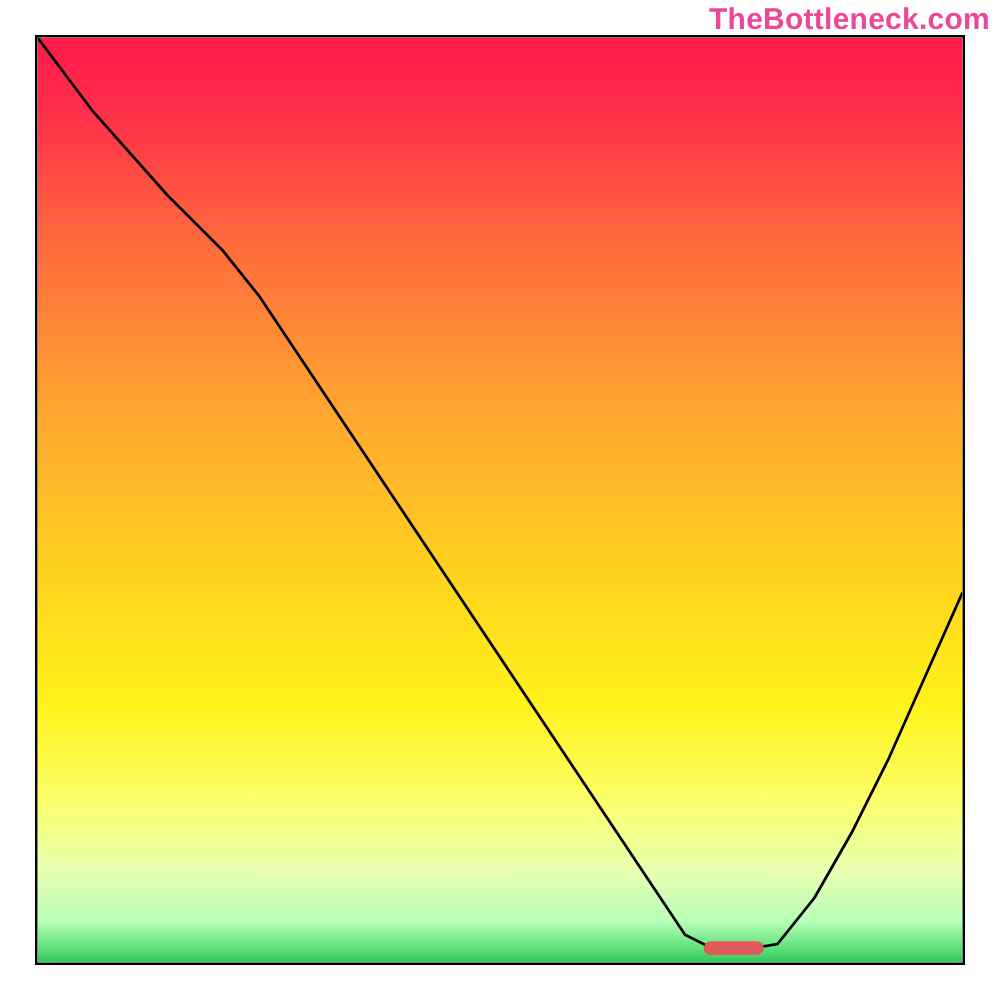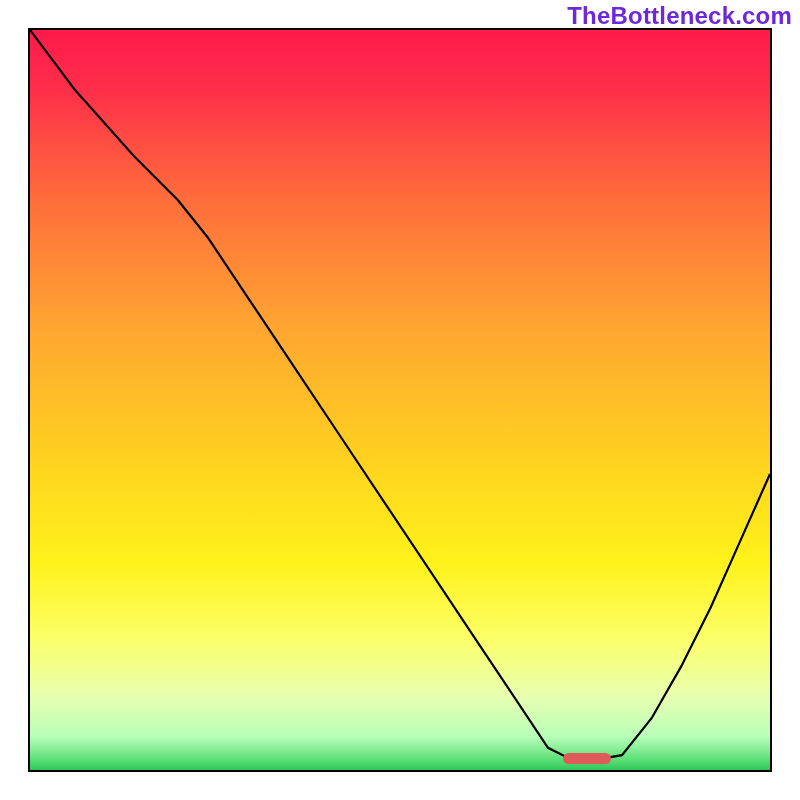--- a/index.html
+++ b/index.html
@@ -15,21 +15,21 @@
     position: relative;
     width: 800px;
     height: 800px;
   }
   .watermark {
     position: absolute;
     top: 2px;
     right: 8px;
     font-size: 24px;
     font-weight: 600;
-    color: #6d28d9;
+    color: #ec4899;
     letter-spacing: 0.2px;
     z-index: 5;
   }
   .plot-area {
     position: absolute;
     left: 28px;
     top: 28px;
     width: 744px;
     height: 744px;
     box-sizing: border-box;

